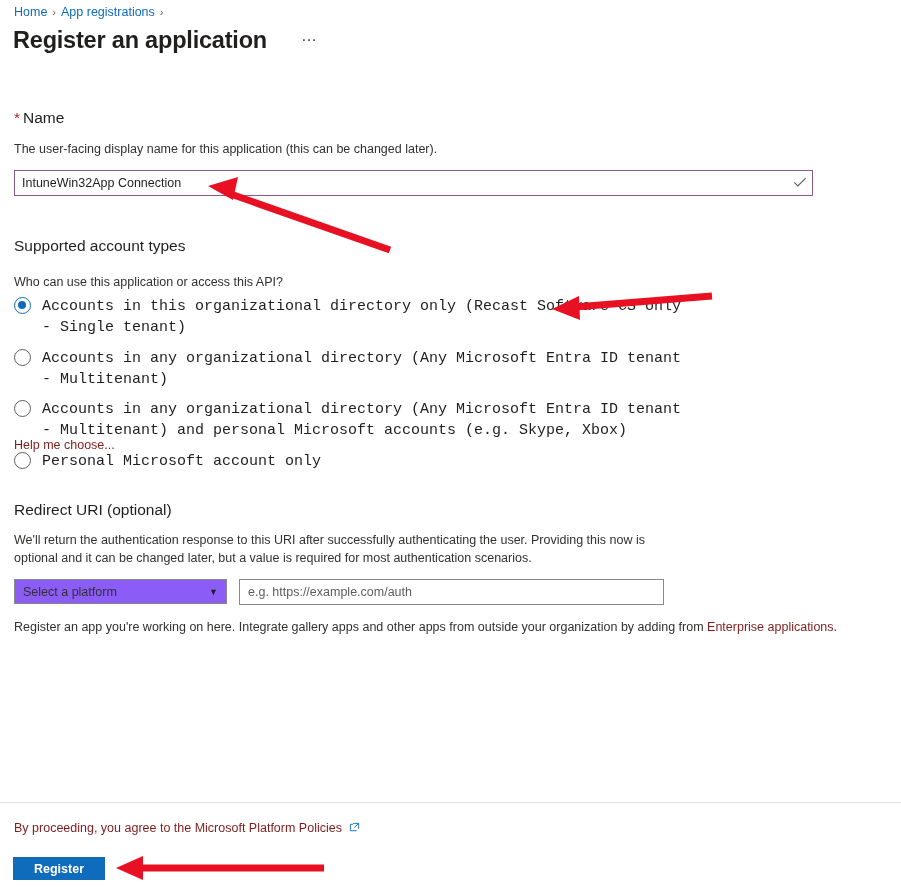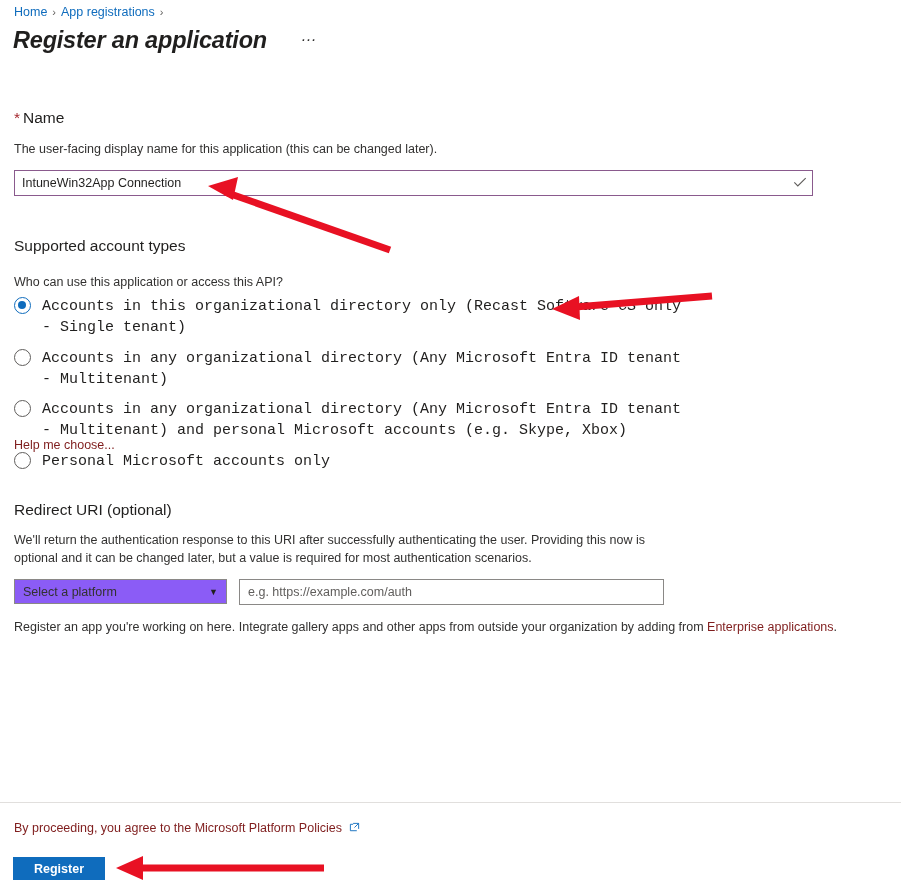--- a/index.html
+++ b/index.html
@@ -19,21 +19,21 @@
     font-size: 12.5px; display: flex; align-items: center; gap: 5px;
   }
   .breadcrumb a {
     color: #0f6cbd; text-decoration: none; cursor: pointer;
   }
   .breadcrumb .sep { color: #605e5c; font-size: 11px; }
 
   
   .title-row {
     position: absolute; left: 13px; top: 28px;
-    display: flex; align-items: flex-start; gap: 34px; font-style: italic;
+    display: flex; align-items: flex-start; gap: 34px;
   }
   .page-title {
     font-size: 23.5px; font-weight: bold; letter-spacing: -0.2px;
     color: #201f1e; line-height: 1.1;
   }
   .ellipsis-btn {
     font-size: 16px; color: #323130; padding-bottom: 3px; cursor: pointer;
     letter-spacing: 1.5px; line-height: 1;
   }
 
@@ -170,21 +170,21 @@
     <div class="radio-row">
       <span class="radio"></span>
       <span class="radio-label">Accounts in any organizational directory (Any Microsoft Entra ID tenant - Multitenant)</span>
     </div>
     <div class="radio-row">
       <span class="radio"></span>
       <span class="radio-label" style="max-width:640px;">Accounts in any organizational directory (Any Microsoft Entra ID tenant - Multitenant) and personal Microsoft accounts (e.g. Skype, Xbox)</span>
     </div>
     <div class="radio-row">
       <span class="radio"></span>
-      <span class="radio-label">Personal Microsoft accounts only</span>
+      <span class="radio-label">Personal Microsoft account only</span>
     </div>
   </div>
 
   <div class="help-link">
     <a class="link">Help me choose...</a>
   </div>
 
   <div class="section-heading" style="left:14px; top:501px;">Redirect URI (optional)</div>
   <div class="helper" style="left:14px; top:531px; width:662px;">We'll return the authentication response to this URI after successfully authenticating the user. Providing this now is optional and it can be changed later, but a value is required for most authentication scenarios.</div>
 

